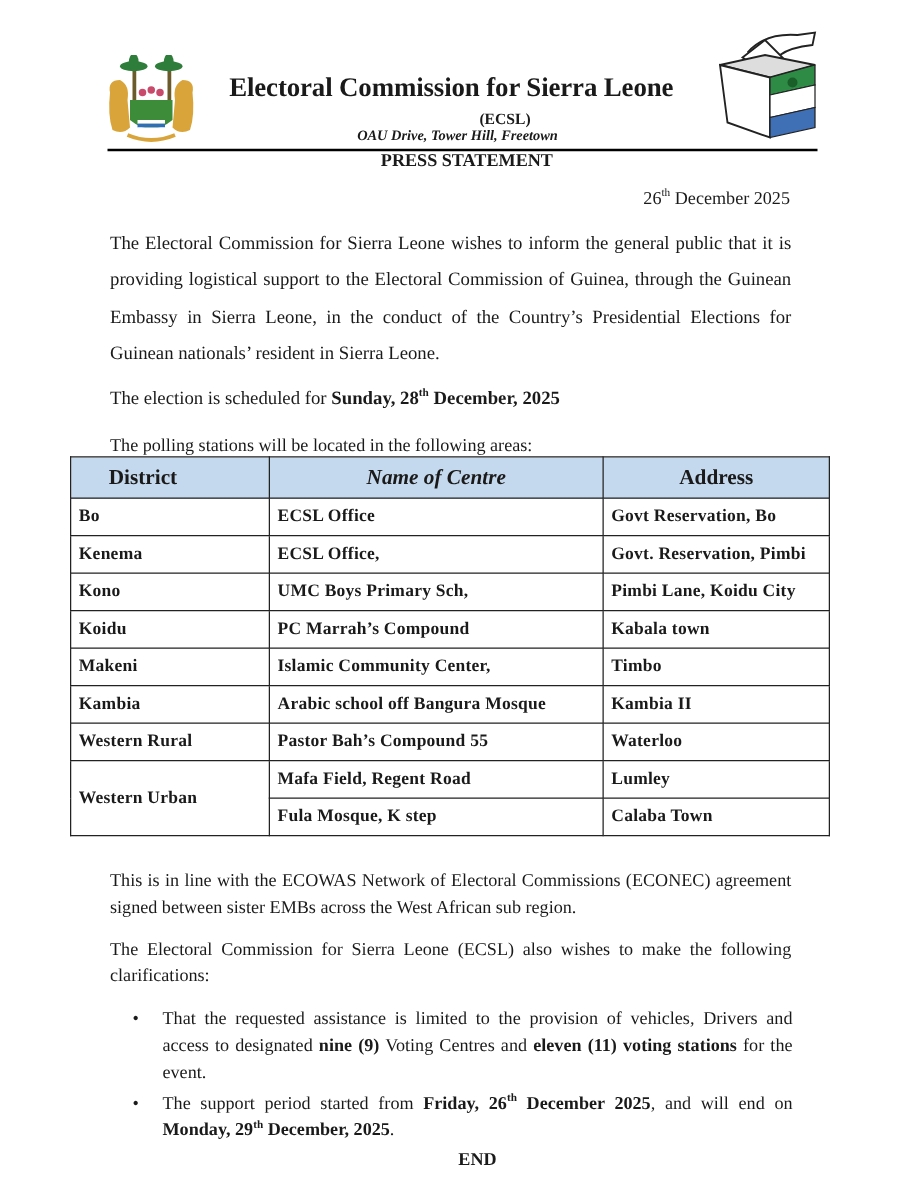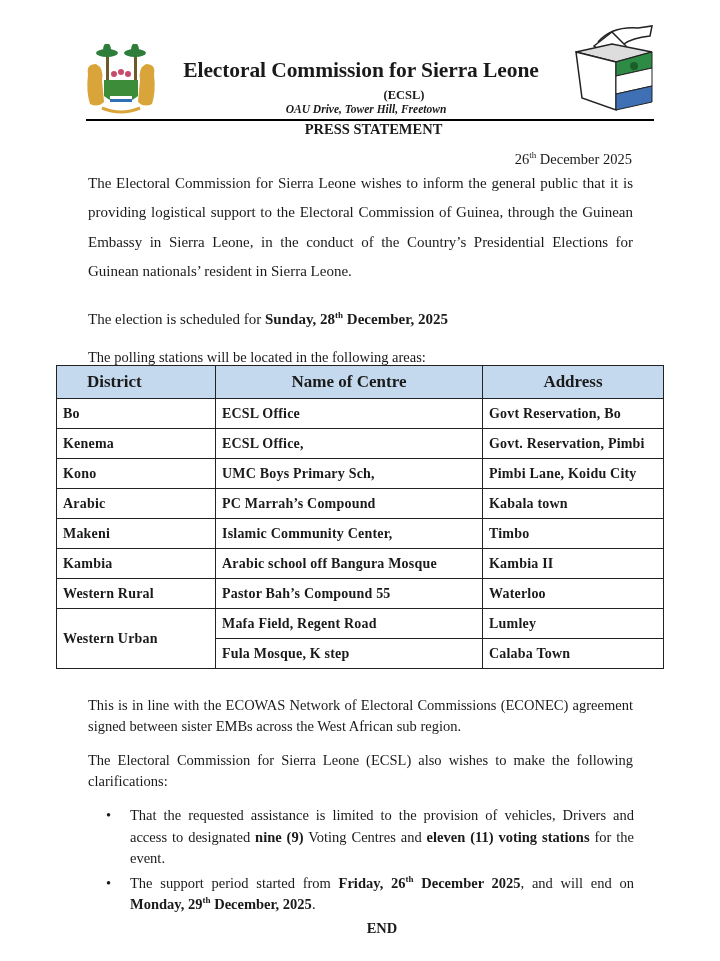--- a/index.html
+++ b/index.html
@@ -13,31 +13,31 @@
   #ballot-box { left:568px; top:22px; width:86px; height:94px; }
   #org-name { left:0; width:720px; top:58px; text-align:center; font-size:21.5px; font-weight:bold; letter-spacing:-0.1px; padding-left:2px; box-sizing:border-box; }
   #org-abbr { left:0; width:720px; top:88px; text-align:center; font-size:12.5px; font-weight:bold; padding-left:0; box-sizing:border-box;margin-left:44px;}
   #org-address { left:0; width:720px; top:103px; text-align:center; font-size:11.5px; font-weight:bold; font-style:italic; padding-left:12px; box-sizing:border-box;}
   #header-rule { left:86px; top:119px; width:568px; height:2px; background:#000; }
   #doc-type { left:0; width:720px; top:121px; text-align:center; font-size:14.5px; font-weight:bold; padding-left:27px; box-sizing:border-box; }
   
   #date { right:88px; top:151px; font-size:14.5px; }
   #date sup, .b sup { font-size:9px; vertical-align:super; line-height:0; }
   .para { left:88px; width:545px; font-size:15px; text-align:justify; }
-  #intro { top:169px; line-height:29.3px; }
+  #intro { top:181px; line-height:29.3px; }
   #schedule { top:309px; line-height:20px; }
   #polling-intro { top:347px; line-height:20px; font-size:14.5px; }
   .b { font-weight:bold; }
   
   #stations-table { left:56px; top:365px; width:608px; border-collapse:collapse; font-size:14px; }
   #stations-table th, #stations-table td { border:1px solid #222; padding:0 6px; }
   #stations-table th { background:#c5d9ee; height:32px; font-size:17px; font-weight:bold; text-align:center; }
   #stations-table th.district-h { text-align:left; padding-left:30px; }
   #stations-table td { height:29px; font-weight:bold; letter-spacing:0.2px; }
-  .col1 { width:122px; } .col2 { width:254px; }
+  .col1 { width:122px; } .col2 { width:254px;font-style:italic; }
   
   #econec { top:695px; line-height:21px; font-size:14.5px; }
   #clarify-intro { top:750px; line-height:21px; font-size:14.5px; }
   #clarifications { left:106px; top:805px; width:528px; margin:0; padding:0; list-style:none; font-size:14.5px; }
   #clarifications li { position:relative; padding-left:24px; line-height:21.5px; text-align:justify; margin-bottom:3px; }
   #clarifications li .bullet { position:absolute; left:0; top:0; }
   #end-mark { left:0; width:720px; top:920px; text-align:center; font-size:14.5px; font-weight:bold; padding-left:44px; box-sizing:border-box; }
 </style>
 </head>
 <body>
@@ -116,21 +116,21 @@
       <td>Kenema</td>
       <td>ECSL Office,</td>
       <td>Govt. Reservation, Pimbi</td>
     </tr>
     <tr>
       <td>Kono</td>
       <td>UMC Boys Primary Sch,</td>
       <td>Pimbi Lane, Koidu City</td>
     </tr>
     <tr>
-      <td>Arabic</td>
+      <td>Koidu</td>
       <td>PC Marrah’s Compound</td>
       <td>Kabala town</td>
     </tr>
     <tr>
       <td>Makeni</td>
       <td>Islamic Community Center,</td>
       <td>Timbo</td>
     </tr>
     <tr>
       <td>Kambia</td>

